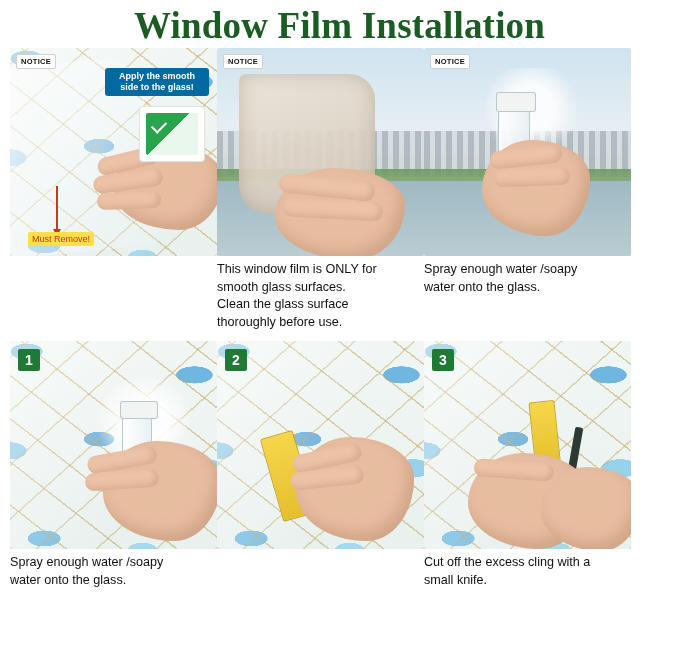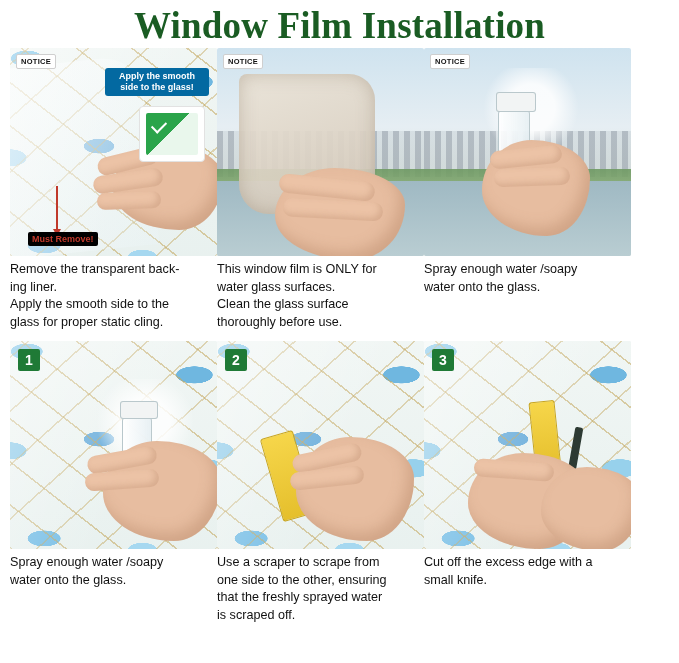--- a/index.html
+++ b/index.html
@@ -91,24 +91,24 @@
     line-height: 11px;
     padding: 3px 5px;
     border-radius: 3px;
     text-align: center;
   }
   .must-remove {
     position: absolute;
     z-index: 9;
     left: 18px;
     bottom: 10px;
-    background: #000000;
+    background: #fde047;
     color: #c0392b;
     font-size: 9px;
-    font-weight: bold;
+    font-weight: normal;
     padding: 2px 4px;
     border-radius: 2px;
   }
   .arrow-v {
     position: absolute;
     z-index: 9;
     left: 46px;
     bottom: 26px;
     width: 2px;
     height: 44px;
@@ -273,40 +273,36 @@
 
         <div class="notice">NOTICE</div>
         <div class="callout-green" style="right:8px;top:20px;width:104px;white-space:pre-line;">Apply the smooth
 side to the glass!</div>
         <div class="film-icon">
             <div class="inner"></div>
           </div>
         <div class="arrow-v"></div>
         <div class="must-remove">Must Remove!</div>
       </div>
-      <div class="caption">Remove the transparent back-
-ing liner.
-Apply the smooth side to the
-glass for proper static cling.</div>
     </div>
 
     <div class="cell">
       <div class="photo">
         <div class="sky"></div>
         <div class="city"></div>
         <div class="green-bank"></div>
         <div class="water"></div>
         <div class="film-sheet" style="left:22px;top:26px;width:136px;height:140px;"></div>
         <div class="hand" style="left:58px;top:120px;width:130px;height:92px;"></div>
         <div class="finger" style="left:62px;top:130px;width:96px;height:19px;transform:rotate(6deg);"></div>
         <div class="finger" style="left:66px;top:152px;width:100px;height:19px;transform:rotate(3deg);"></div>
         <div class="notice">NOTICE</div>
       </div>
       <div class="caption">This window film is ONLY for
-water glass surfaces.
+smooth glass surfaces.
 Clean the glass surface
 thoroughly before use.</div>
     </div>
 
     <div class="cell">
       <div class="photo">
         <div class="sky"></div>
         <div class="city"></div>
         <div class="green-bank"></div>
         <div class="water"></div>
@@ -344,35 +340,31 @@
     <div class="cell">
       <div class="photo">
         <div class="leaf-film"></div>
         <div class="glass-light"></div>
         <div class="scraper" style="left:54px;top:92px;width:34px;height:86px;transform:rotate(-16deg);"></div>
         <div class="hand" style="right:10px;top:96px;width:118px;height:104px;"></div>
         <div class="finger" style="right:62px;top:108px;width:70px;height:18px;transform:rotate(-12deg);"></div>
         <div class="finger" style="right:60px;top:128px;width:74px;height:18px;transform:rotate(-6deg);"></div>
         <div class="numbadge">2</div>
       </div>
-      <div class="caption">Use a scraper to scrape from
-one side to the other, ensuring
-that the freshly sprayed water
-is scraped off.</div>
     </div>
 
     <div class="cell">
       <div class="photo">
         <div class="leaf-film"></div>
         <div class="glass-light"></div>
         <div class="scraper" style="left:108px;top:60px;width:26px;height:70px;transform:rotate(-6deg);"></div>
         <div class="knife" style="left:146px;top:86px;width:8px;height:62px;transform:rotate(10deg);"></div>
         <div class="hand" style="left:44px;top:112px;width:120px;height:96px;"></div>
         <div class="finger" style="left:50px;top:120px;width:80px;height:18px;transform:rotate(4deg);"></div>
         <div class="hand" style="right:-10px;top:126px;width:100px;height:84px;"></div>
         <div class="numbadge">3</div>
       </div>
-      <div class="caption">Cut off the excess edge with a
+      <div class="caption">Cut off the excess cling with a
 small knife.</div>
     </div>
   </div>
 
 </div>
 
 </body></html>

